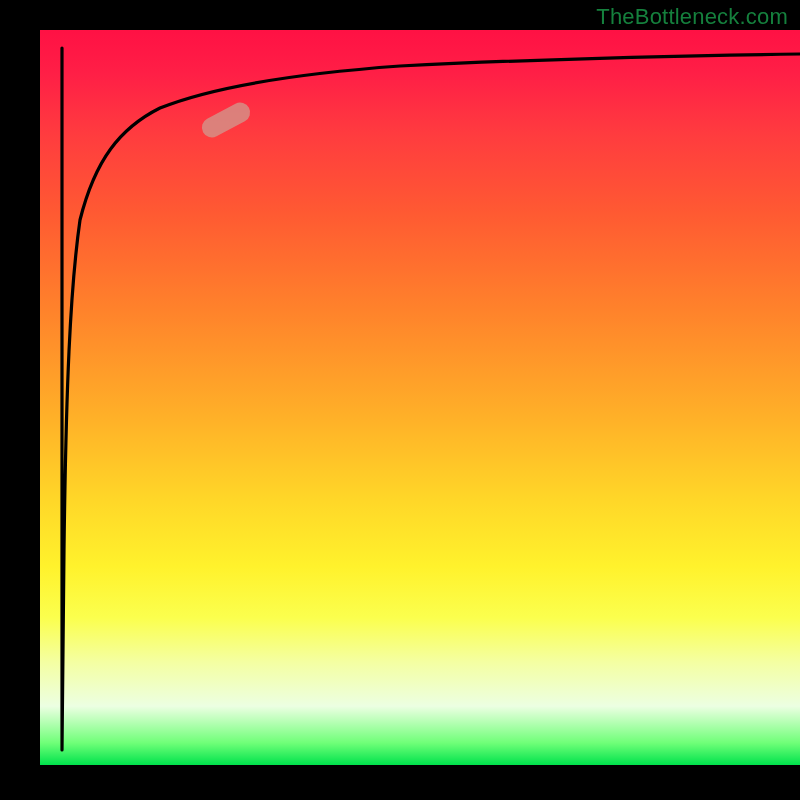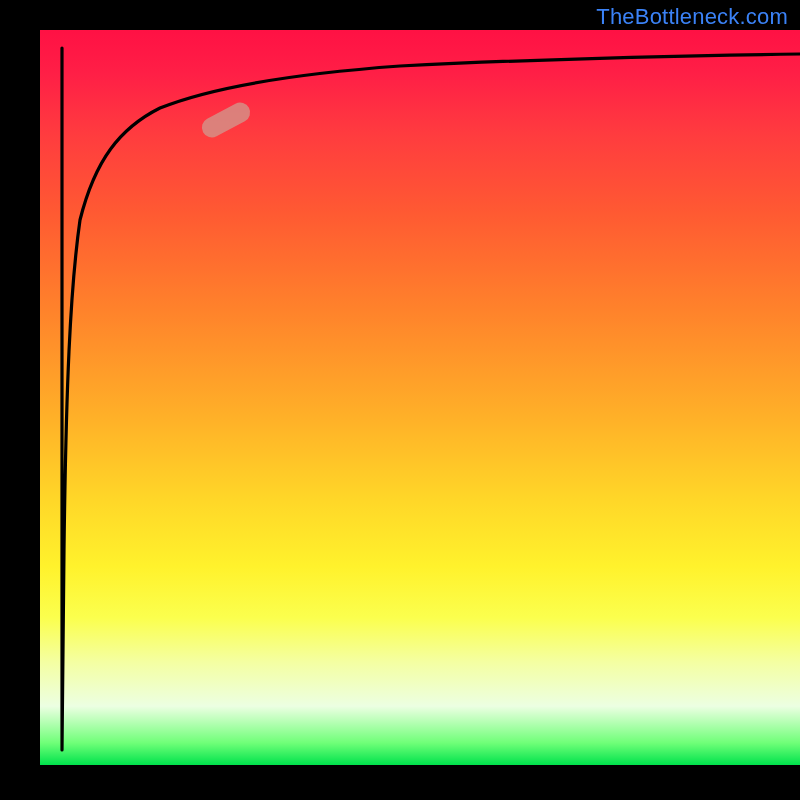--- a/index.html
+++ b/index.html
@@ -8,21 +8,21 @@
     height: 800px;
     background: #000;
     font-family: Arial, Helvetica, sans-serif;
     position: relative;
     overflow: hidden;
   }
   .watermark {
     position: absolute;
     top: 4px;
     right: 12px;
-    color: #3b82f6;
+    color: #15803d;
     font-size: 22px;
     font-weight: 500;
     z-index: 20;
     letter-spacing: 0.2px;
   }
   .frame {
     position: absolute;
     left: 40px;
     top: 30px;
     width: 760px;

